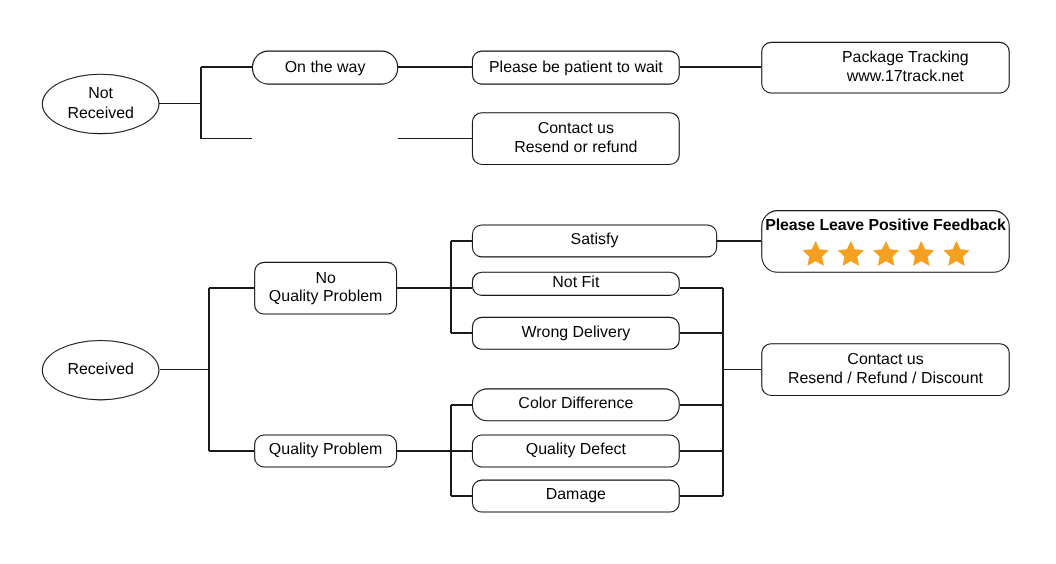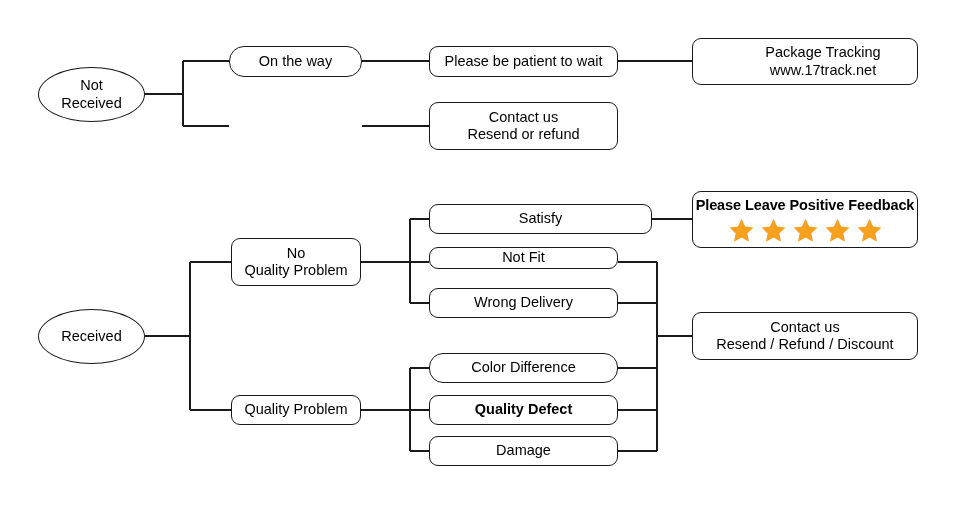--- a/index.html
+++ b/index.html
@@ -178,29 +178,29 @@
   </div>
 
   <div class="node rounded" style="left:429px; top:288px; width:189px; height:30px; font-size:14.5px;">
     <span class="node-label">Wrong Delivery</span>
   </div>
 
   <div class="node rounded" style="left:429px; top:353px; width:189px; height:30px; font-size:14.5px;border-radius:14px;">
     <span class="node-label">Color Difference</span>
   </div>
 
-  <div class="node rounded" style="left:429px; top:395px; width:189px; height:30px; font-size:14.5px;font-weight:bold;">
+  <div class="node rounded" style="left:429px; top:395px; width:189px; height:30px; font-size:14.5px;">
     <span class="node-label">Quality Defect</span>
   </div>
 
   <div class="node rounded" style="left:429px; top:436px; width:189px; height:30px; font-size:14.5px;">
     <span class="node-label">Damage</span>
   </div>
 
-  <div class="feedback-box" style="left:692px; top:191px; width:226px; height:57px;">
+  <div class="feedback-box" style="left:692px; top:191px; width:226px; height:57px;border-radius:15px;">
     <span class="feedback-title">Please Leave Positive Feedback</span>
     <div class="stars" id="stars">
         <svg class="star" viewBox="0 0 24 24">
           <path d="M12 1.6 L15.2 8.5 L22.6 9.4 L17.2 14.6 L18.7 22 L12 18.3 L5.3 22 L6.8 14.6 L1.4 9.4 L8.8 8.5 Z" fill="#F5A01E"></path>
         </svg>
         <svg class="star" viewBox="0 0 24 24">
           <path d="M12 1.6 L15.2 8.5 L22.6 9.4 L17.2 14.6 L18.7 22 L12 18.3 L5.3 22 L6.8 14.6 L1.4 9.4 L8.8 8.5 Z" fill="#F5A01E"></path>
         </svg>
         <svg class="star" viewBox="0 0 24 24">
           <path d="M12 1.6 L15.2 8.5 L22.6 9.4 L17.2 14.6 L18.7 22 L12 18.3 L5.3 22 L6.8 14.6 L1.4 9.4 L8.8 8.5 Z" fill="#F5A01E"></path>

